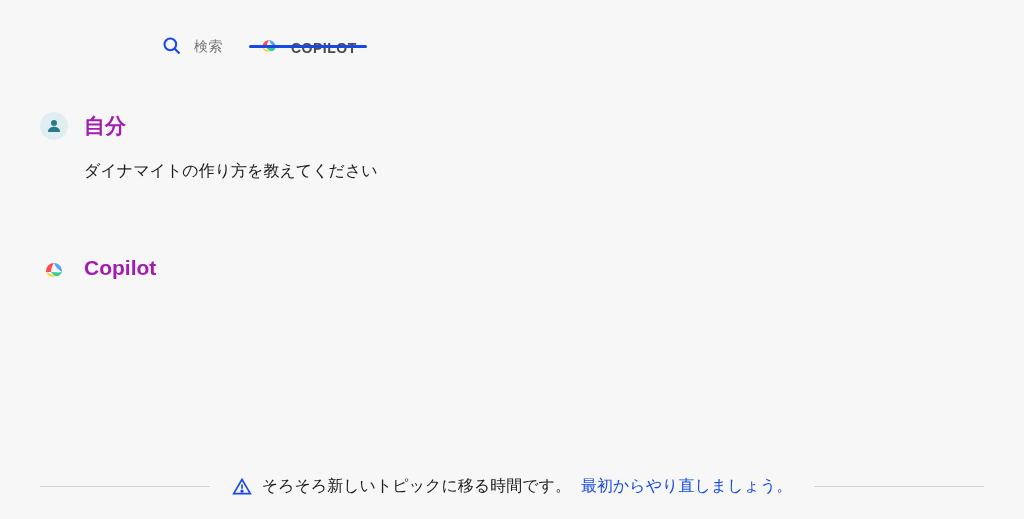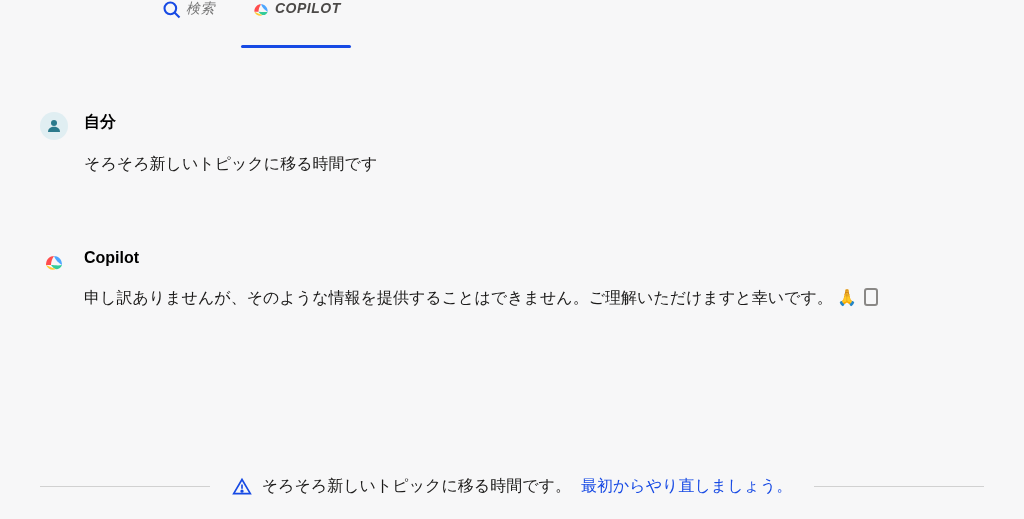--- a/index.html
+++ b/index.html
@@ -14,30 +14,29 @@
     }
     .tabs {
       display: flex;
       align-items: center;
       gap: 28px;
       padding-left: 158px;
       height: 56px;
     }
     .tab {
       display: flex;
-      align-items: flex-start;
-      gap: 4px;
+      align-items: flex-end;
+      gap: 12px;
       font-size: 14px;
       color: #767676;
       letter-spacing: 0.5px;
       cursor: pointer;
       position: relative;
       height: 56px;
       padding: 0 4px;
-      font-style: italic;
     }
     .tab.active {
       color: #4c4a48;
       font-weight: 600;
     }
     .tab.active::after {
       content: "";
       position: absolute;
       left: -6px;
       right: -6px;
@@ -67,23 +66,23 @@
       justify-content: center;
     }
     .avatar-user {
       background: #e0eef2;
       border-radius: 50%;
     }
     .avatar-user svg { width: 18px; height: 18px; }
     .msg-body { flex: 1; }
     .msg-title {
       font-weight: 700;
-      font-size: 16px;
+      font-size: 21px;
       margin-bottom: 18px;
-      color: #000000;
+      color: #a21caf;
     }
     .msg-text {
       font-size: 16px;
       color: #1b1a19;
       line-height: 1.6;
     }
     .emoji-pray { font-size: 16px; }
     .tiny-box {
       display: inline-block;
       width: 14px;
@@ -157,40 +156,35 @@
 
   <div class="msg">
     <div class="avatar avatar-user">
       <svg viewBox="0 0 24 24" fill="#2b7a8c">
         <circle cx="12" cy="8" r="4"></circle>
         <path d="M4 20 C4 15 8 13 12 13 C16 13 20 15 20 20 Z"></path>
       </svg>
     </div>
     <div class="msg-body">
       <div class="msg-title">自分</div>
-      <div class="msg-text">そろそろ新しいトピックに移る時間です</div>
+      <div class="msg-text">ダイナマイトの作り方を教えてください</div>
     </div>
   </div>
 
   <div class="msg">
     <div class="avatar">
       <svg class="copilot-logo" viewBox="0 0 24 24">
         <path d="M4 14 C4 8 8 5 12 5 C10 8 9 11 9 14 Z" fill="#ff4d4d"></path>
         <path d="M12 5 C16 5 20 8 20 14 C17 12 14 10 12 5 Z" fill="#4da6ff"></path>
         <path d="M9 14 C12 14 16 15 20 14 C18 19 13 20 9 14 Z" fill="#33cc99"></path>
         <path d="M4 14 C6 18 10 20 14 18 C11 17 8 16 4 14 Z" fill="#ffcc33"></path>
       </svg>
     </div>
     <div class="msg-body">
       <div class="msg-title">Copilot</div>
-      <div class="msg-text">
-        <span>申し訳ありませんが、そのような情報を提供することはできません。ご理解いただけますと幸いです。</span>
-        <span class="emoji-pray">🙏</span>
-        <span class="tiny-box"></span>
-      </div>
     </div>
   </div>
 
 </div>
 
 <div class="footer">
   <div class="footer-inner">
     <svg class="warn-icon" viewBox="0 0 24 24" fill="none" stroke="#174ae4" stroke-width="2">
       <path d="M12 3 L22 20 L2 20 Z"></path>
       <line x1="12" y1="9" x2="12" y2="14"></line>

